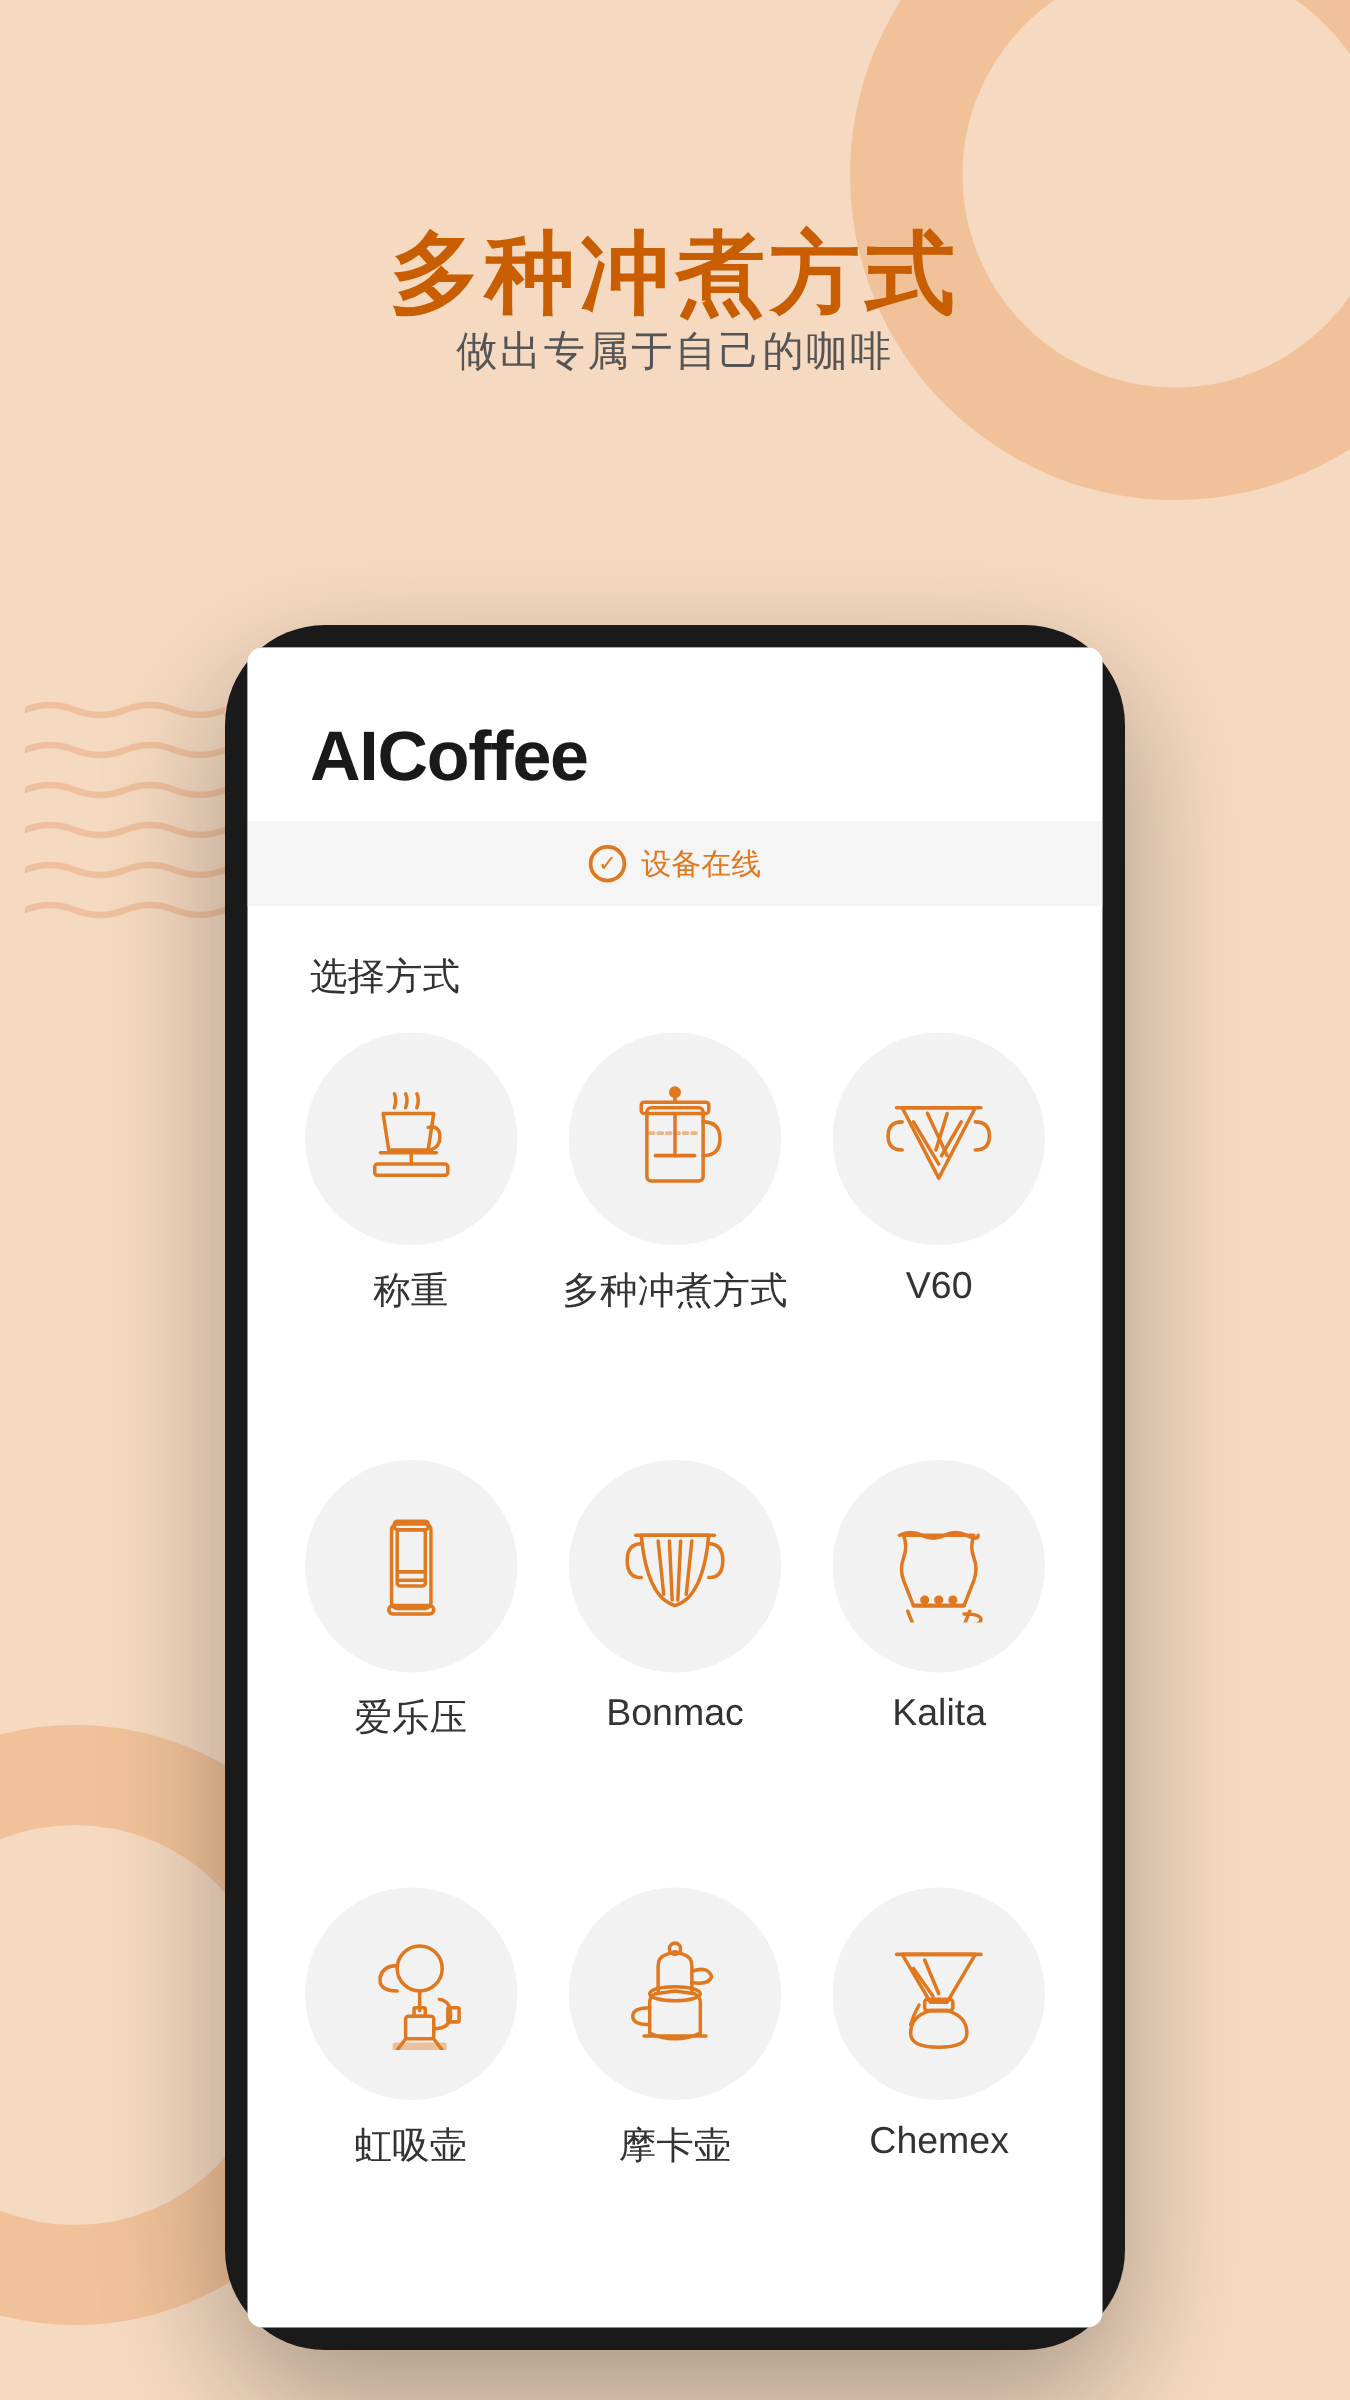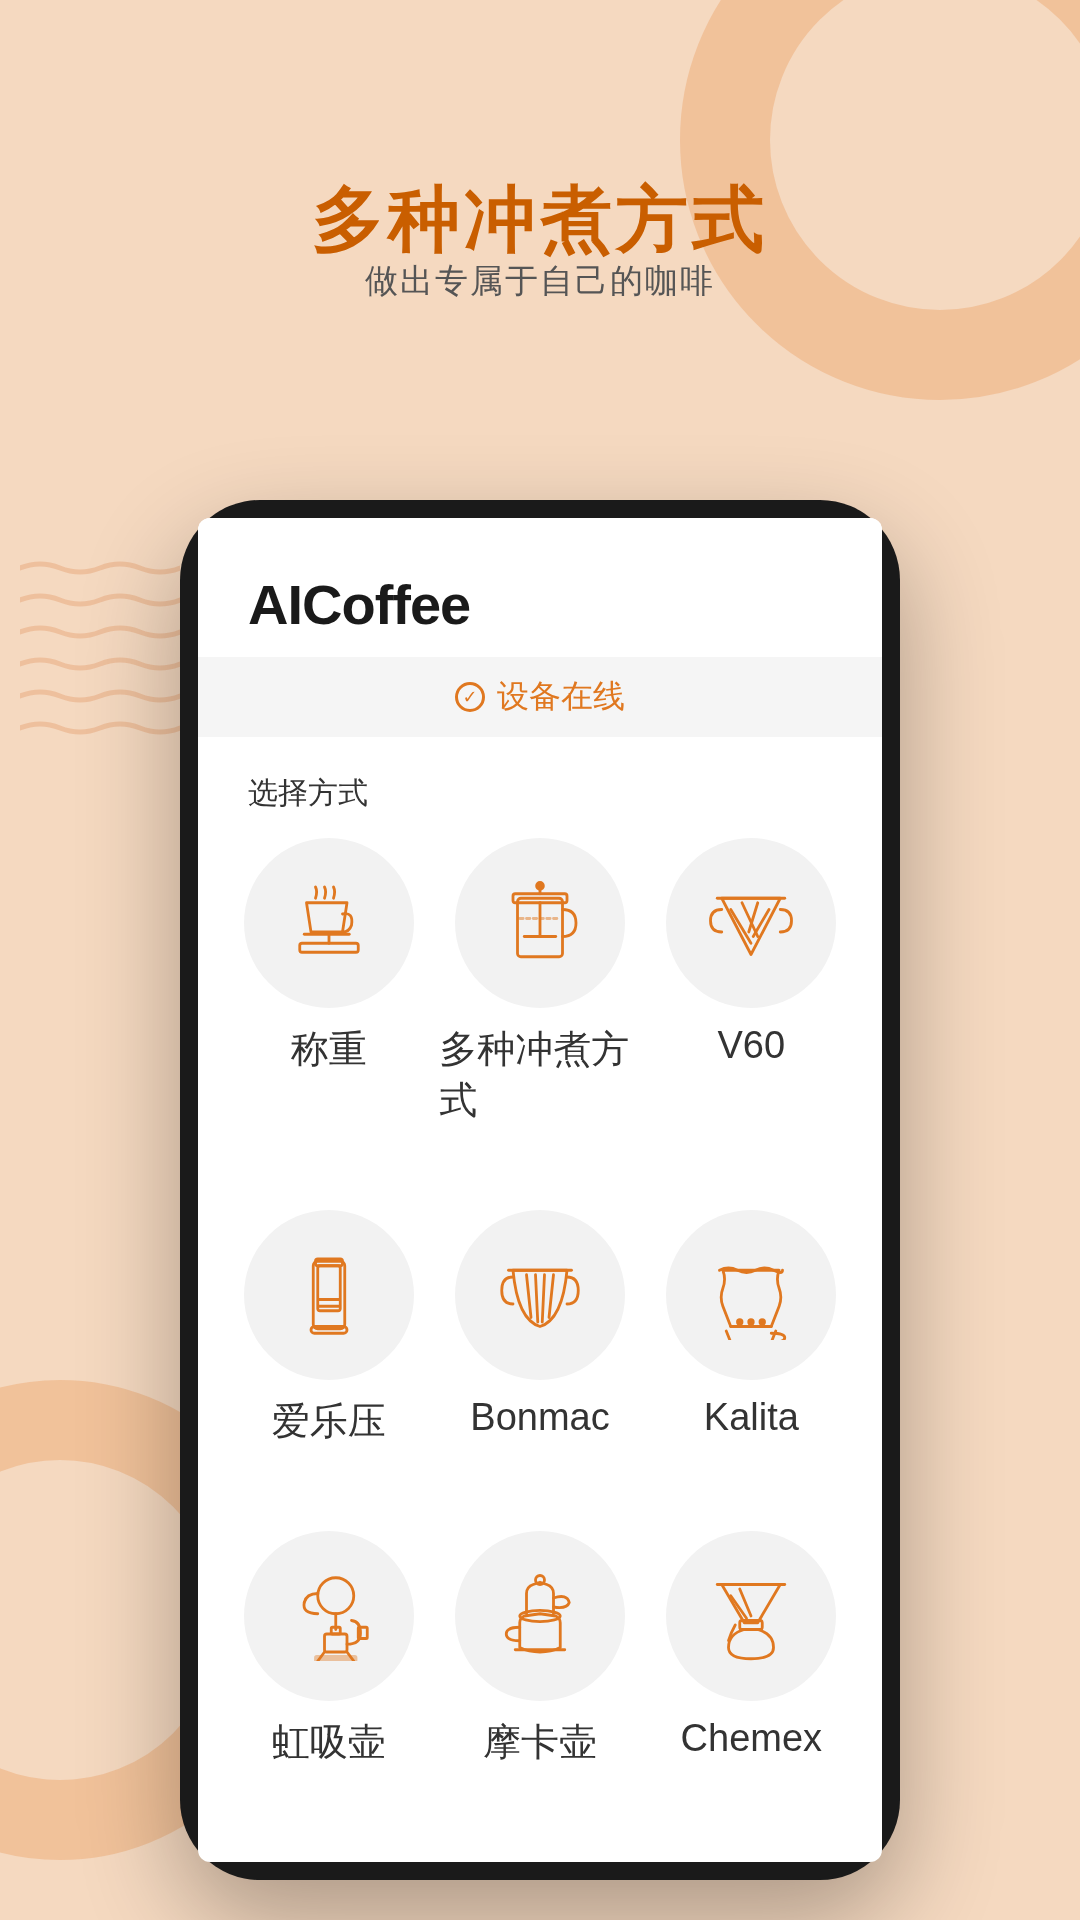--- a/index.html
+++ b/index.html
@@ -121,21 +121,21 @@
       border-radius: 50%;
       border: 3px solid #e07820;
       display: flex;
       align-items: center;
       justify-content: center;
       color: #e07820;
       font-size: 18px;
     }
 
     .status-text {
-      font-size: 32px;
+      font-size: 24px;
       color: #e07820;
     }
 
     
     .section-label {
       padding: 36px 50px 24px;
       font-size: 30px;
       color: #333;
       font-weight: 500;
     }
@@ -167,21 +167,21 @@
       align-items: center;
       justify-content: center;
     }
 
     .method-icon-circle svg {
       width: 90px;
       height: 90px;
     }
 
     .method-label {
-      font-size: 38px;
+      font-size: 30px;
       color: #333;
       font-weight: 400;
     }
 
     
     .waves-container {
       position: absolute;
       left: 20px;
       top: 560px;
       display: flex;

